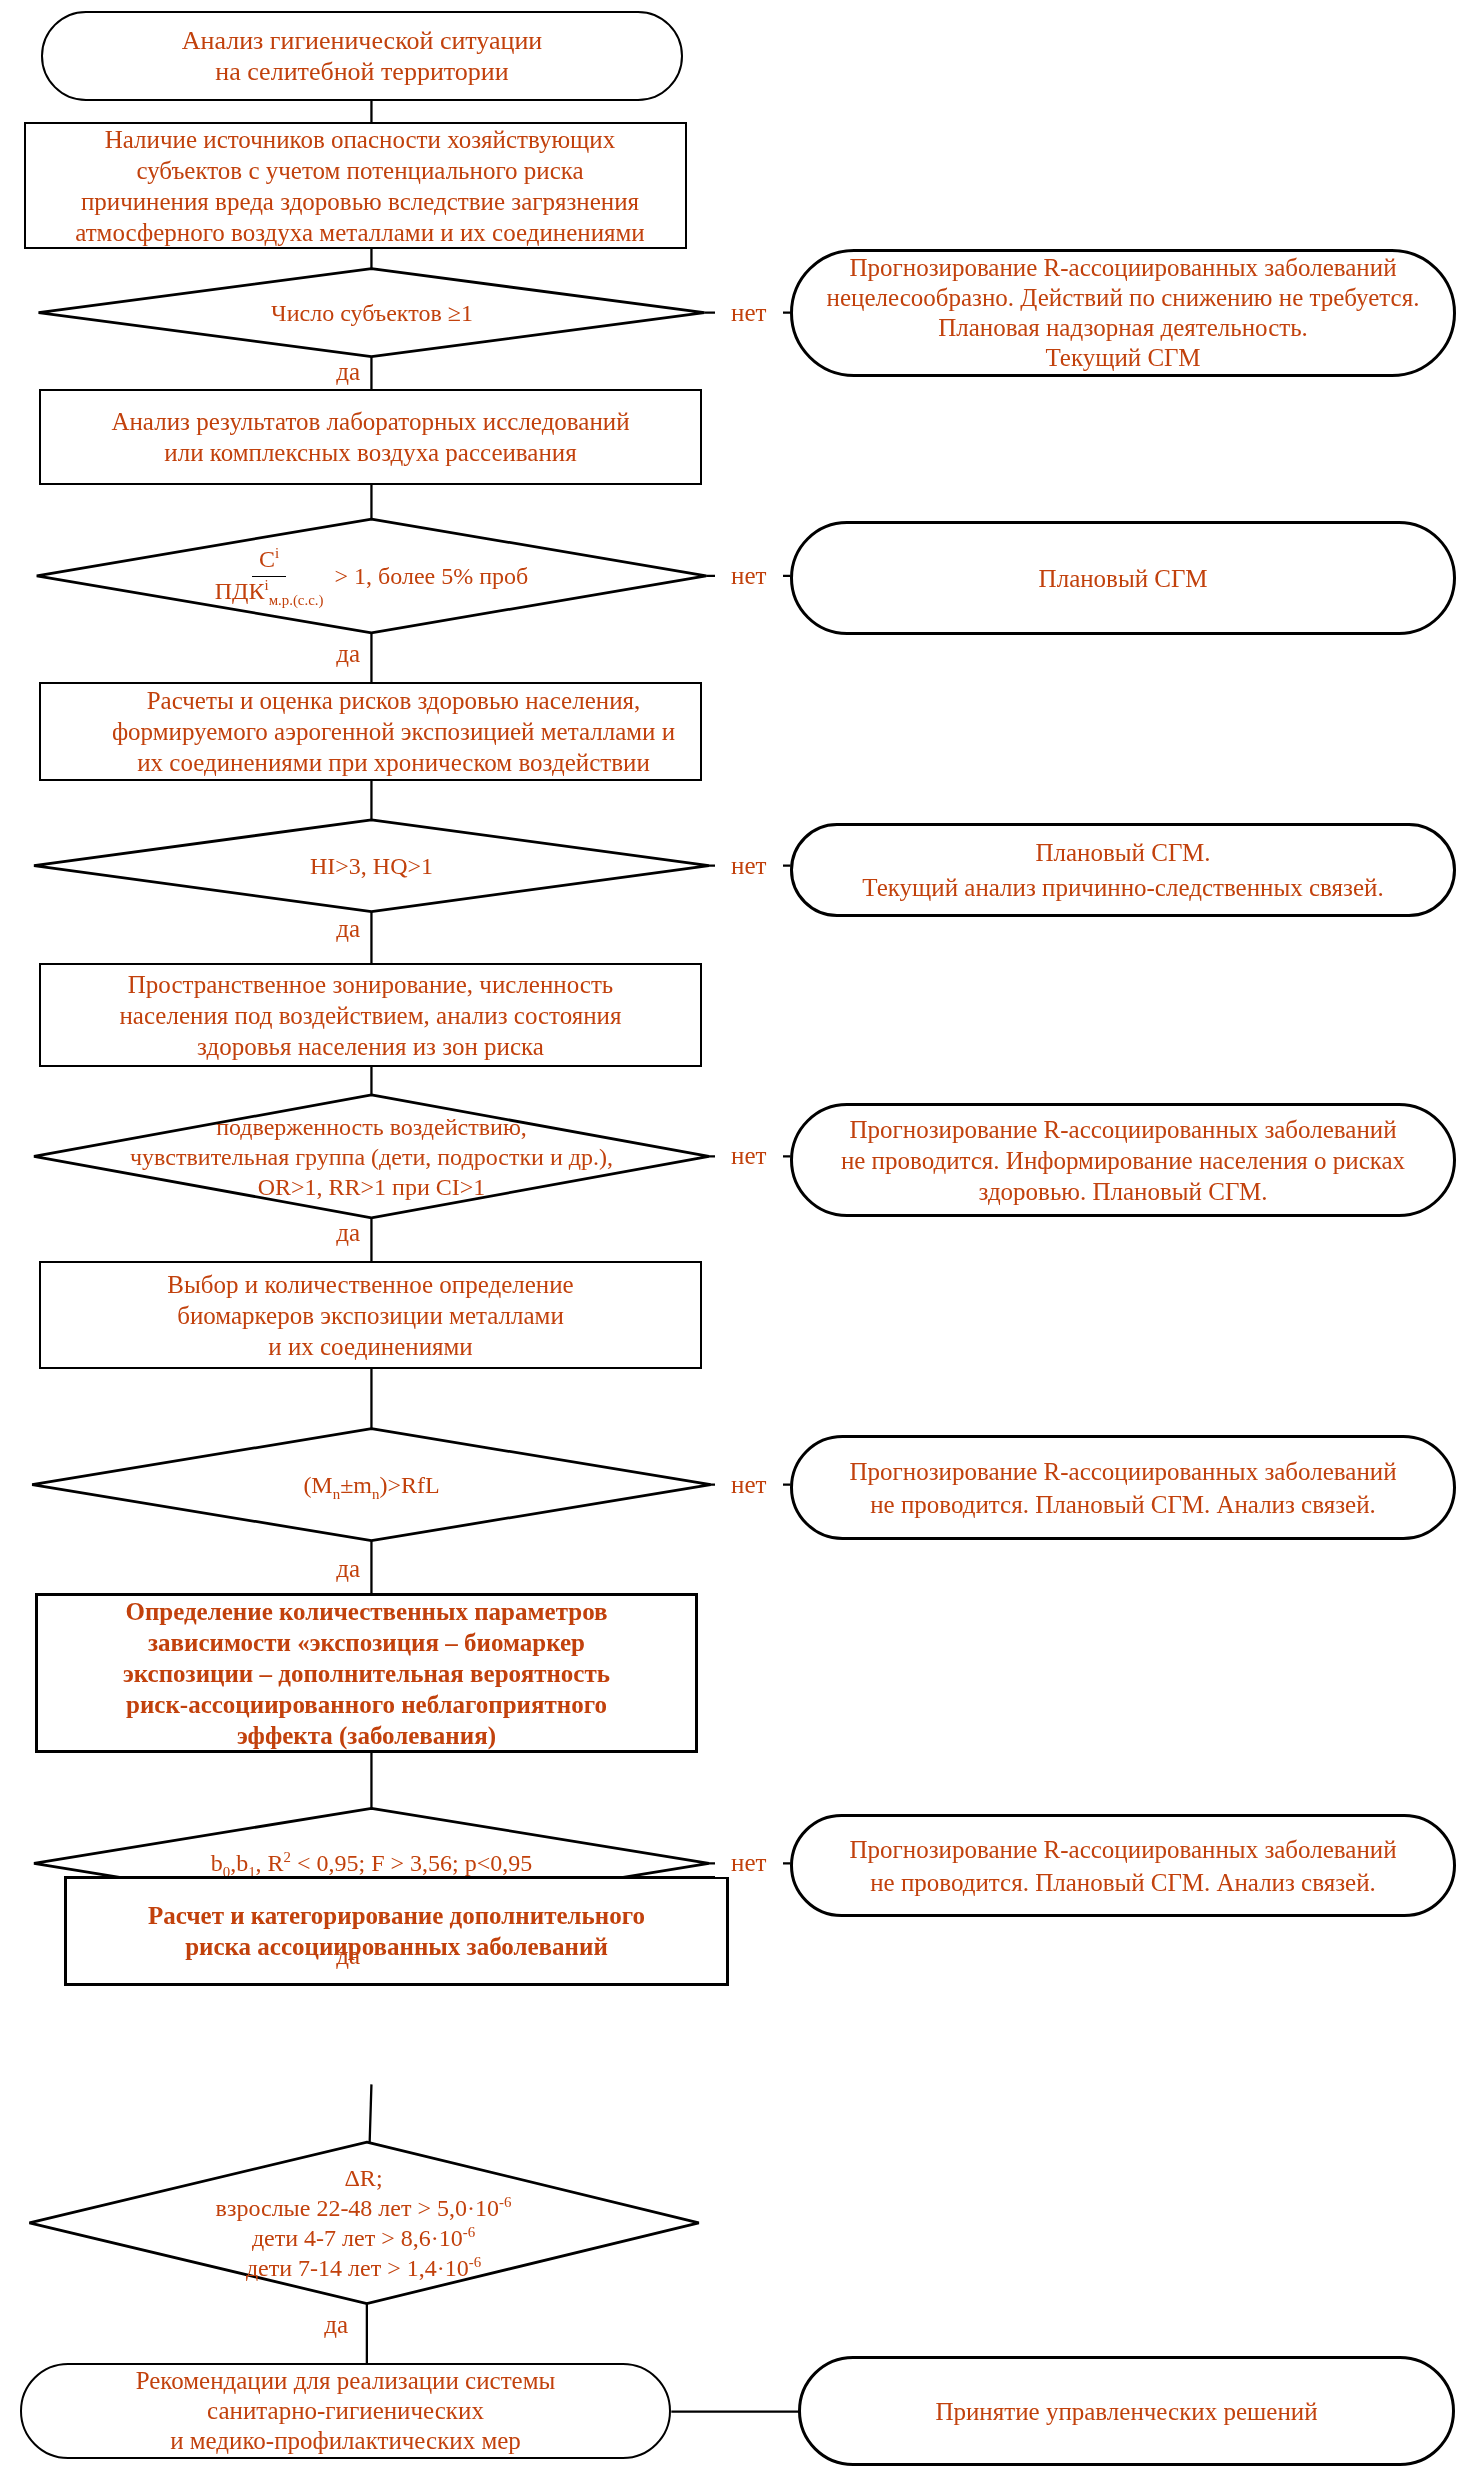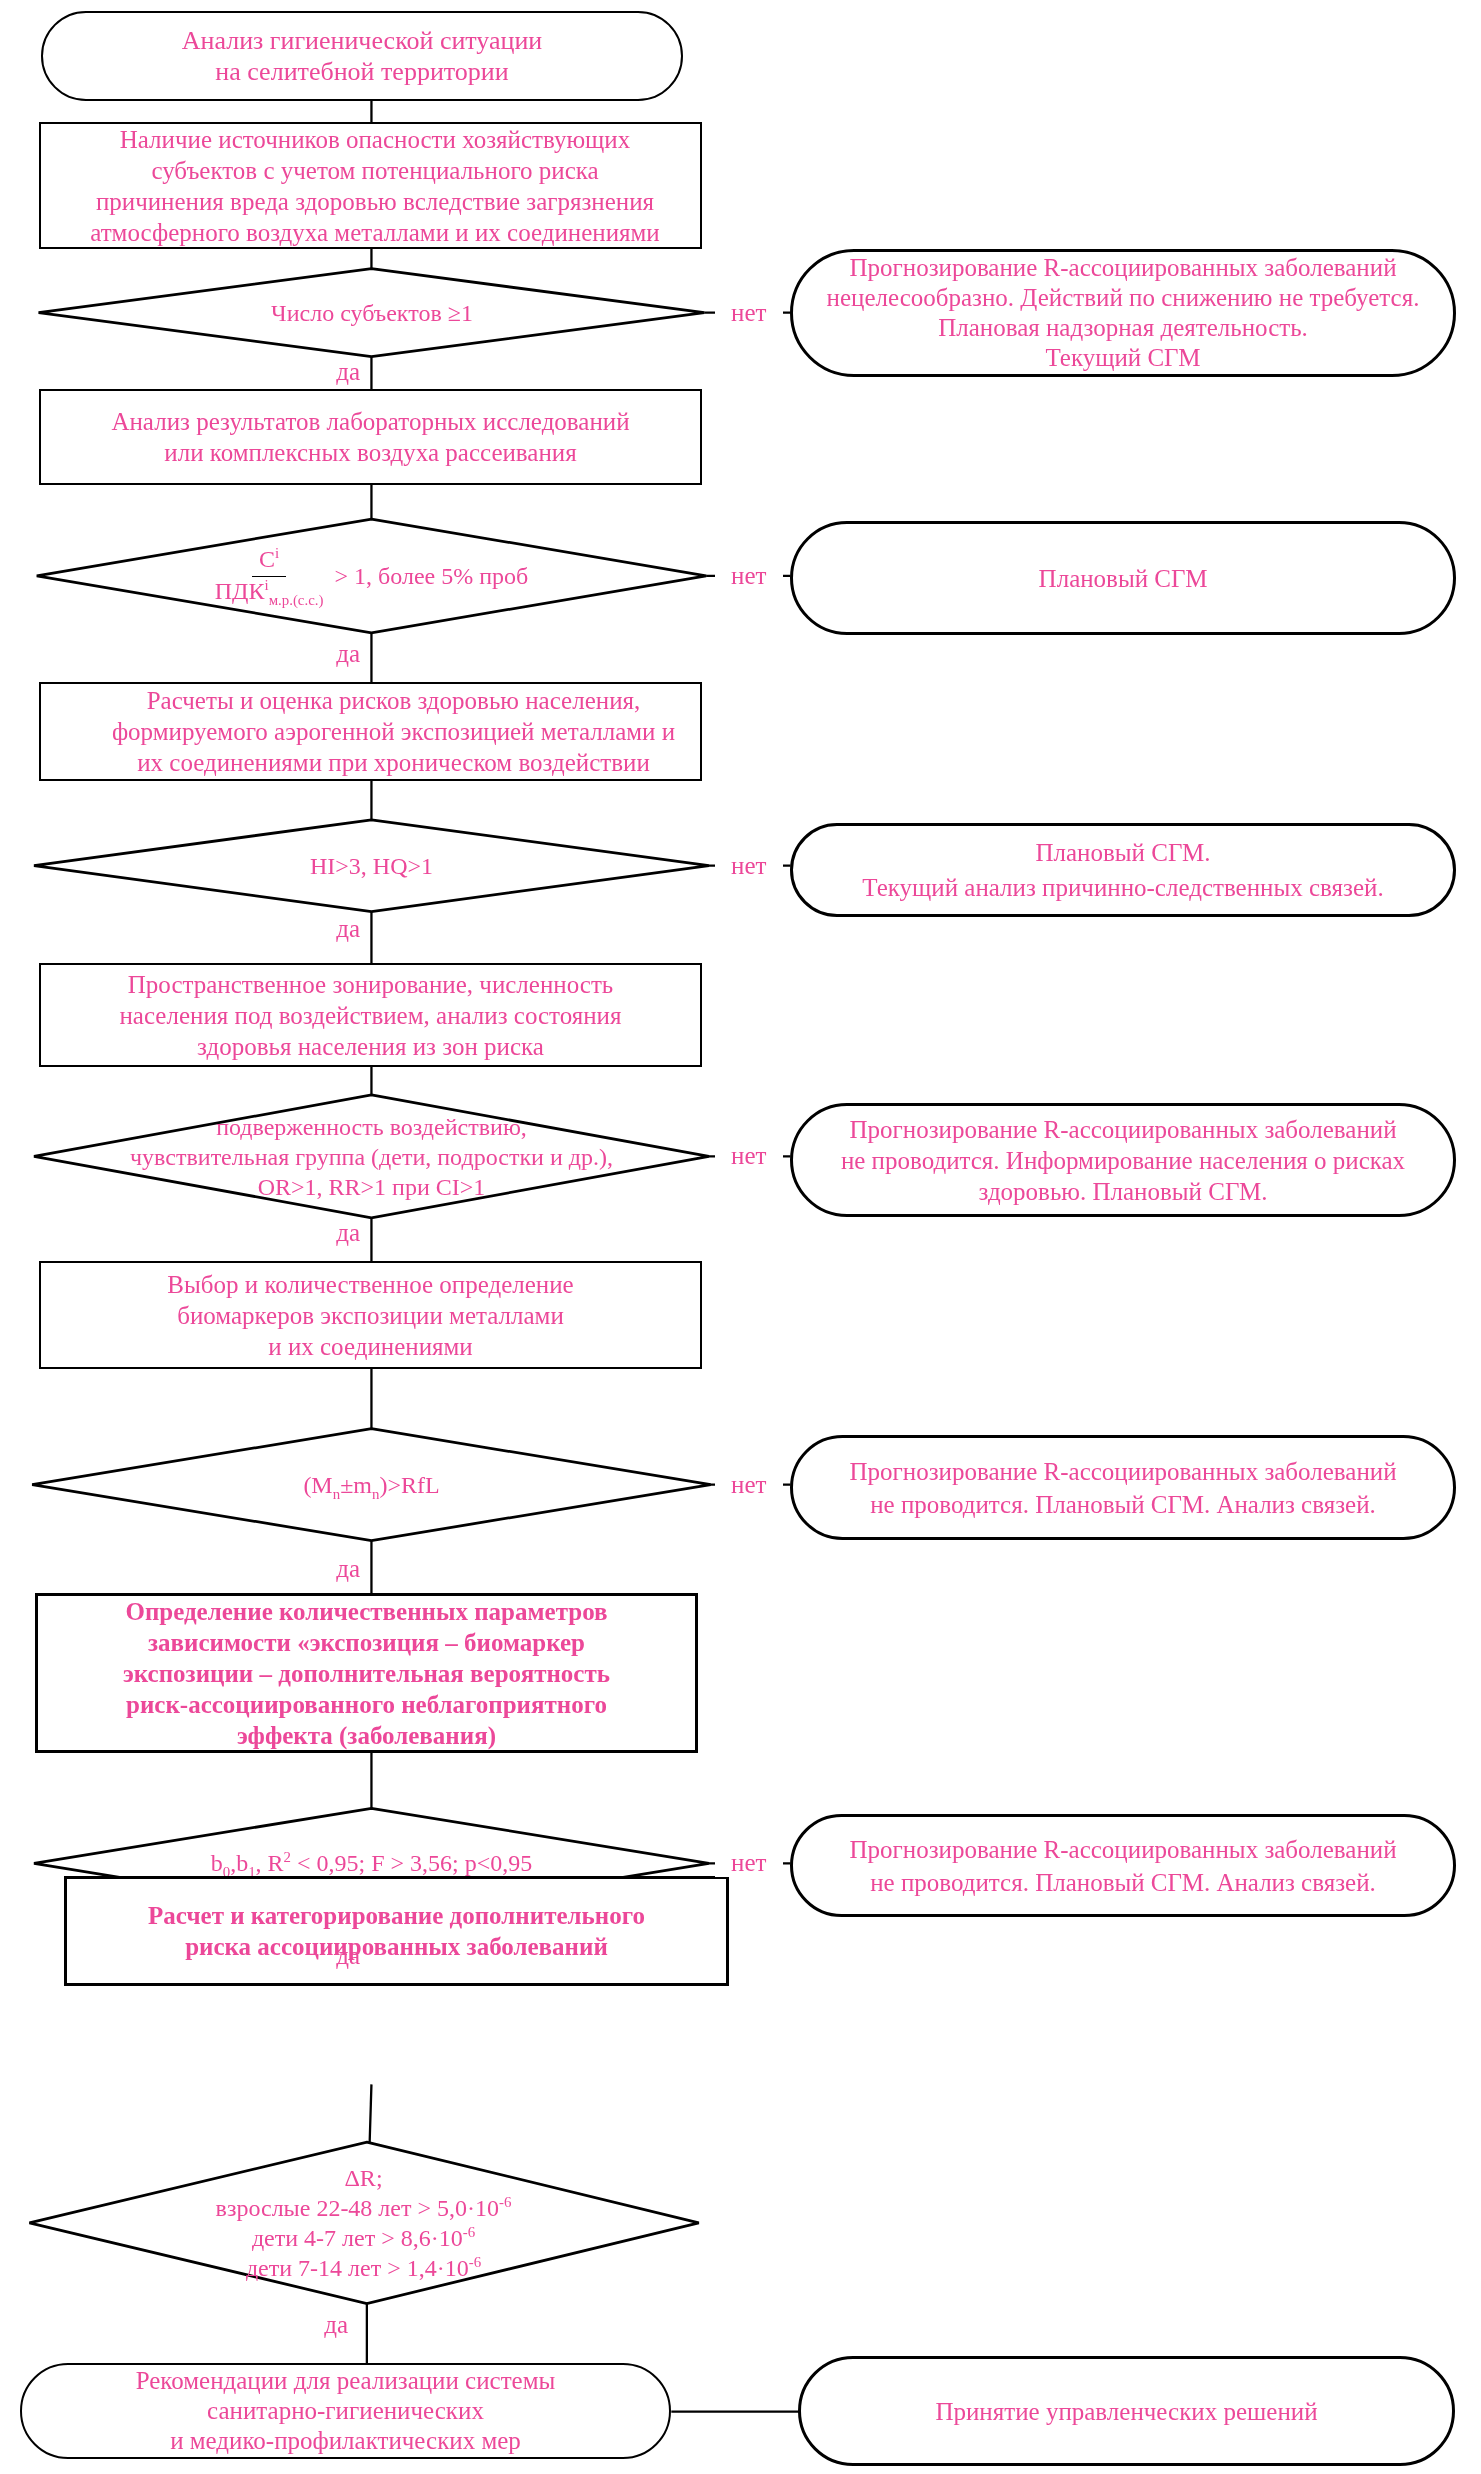--- a/index.html
+++ b/index.html
@@ -1,19 +1,19 @@
 <!DOCTYPE html>
 <html style="font-size:14.7px"><head>
 <meta charset="utf-8">
 <style>
   html,body { margin:0; padding:0; background:#fff; }
   .stage {
     position:relative; width:1268px; height:2475px; background:#fff;
     font-family:"Liberation Serif","DejaVu Serif","DejaVu Sans",serif;
-    color:#ec4899;
+    color:#c2410c;
   }
   svg.wires { position:absolute; left:0; top:0; width:1482px; height:2475px; }
   .node {
     position:absolute; box-sizing:border-box;
     display:flex; align-items:center; justify-content:center;
     text-align:center; white-space:pre-line;
     font-size:25px; line-height:31px; background:#fff;
   }
   .proc { border:2.8px solid #000; }
   .boldbox { border:3.7px solid #000; font-weight:bold; }
@@ -69,21 +69,21 @@
       <polygon points="405,1194 773,1261 405,1328 37,1261"></polygon>
       <polygon points="405,1558 775,1619 405,1680 35,1619"></polygon>
       <polygon points="405,1972 773,2032 405,2092 37,2032"></polygon>
       <polygon points="400,2336 762,2424 400,2512 32,2424"></polygon>
     </g>
   </svg>
 
   <div class="node term" style="left:41px; top:11px; width:642px; height:90px; font-size:26px;">Анализ гигиенической ситуации
 на селитебной территории</div>
 
-  <div class="node proc" style="left:39px; top:122px; width:663px; height:127px;padding-left:9px;">Наличие источников опасности хозяйствующих
+  <div class="node proc" style="left:24px; top:122px; width:663px; height:127px;padding-left:9px;">Наличие источников опасности хозяйствующих
 субъектов с учетом потенциального риска
 причинения вреда здоровью вследствие загрязнения
 атмосферного воздуха металлами и их соединениями</div>
 
   <div class="dtext" style="left:39px; top:269px; width:666px; height:88px;">Число субъектов ≥1</div>
 
   <div class="node proc" style="left:39px; top:389px; width:663px; height:96px;">Анализ результатов лабораторных исследований
 или комплексных воздуха рассеивания</div>
 
   <div class="dtext" style="left:37px; top:519px; width:669px; height:114px;">

